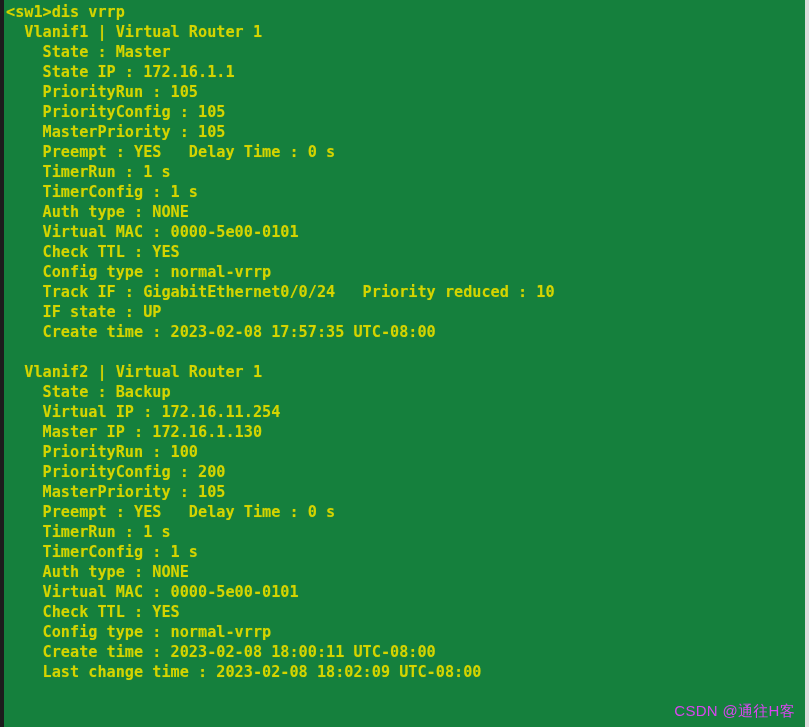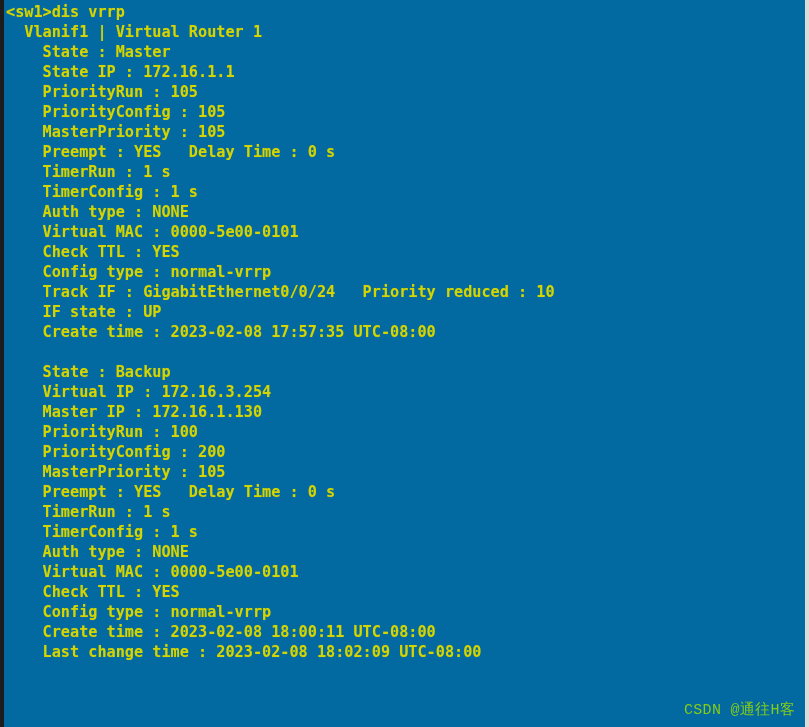--- a/index.html
+++ b/index.html
@@ -26,21 +26,21 @@
     border-right: 4px solid #dcdcdc;
     overflow: hidden;
   }
 
   #terminal-screen {
     position: absolute;
     left: 0;
     top: 0;
     right: 0;
     bottom: 0;
-    background: #0369a1;
+    background: #15803d;
     padding: 2px 0 10px 2px;
     box-sizing: border-box;
     overflow: hidden;
   }
 
   .term-line {
     display: block;
     height: 20px;
     line-height: 20px;
     font-family: "DejaVu Sans Mono", "Liberation Mono", monospace;
@@ -54,24 +54,24 @@
 
   .term-line.blank {
     color: transparent;
   }
 
   
   #watermark {
     position: absolute;
     right: 10px;
     bottom: 6px;
-    font-family: Liberation Mono, monospace;
+    font-family: Liberation Sans, sans-serif;
     font-size: 15px;
     line-height: 20px;
-    color: #84cc16;
+    color: #d946ef;
     white-space: pre;
     letter-spacing: 0.3px;
     pointer-events: none;
   }
 </style>
 </head>
 <body>
 
 <div id="terminal-window">
   <div id="terminal-screen">
@@ -87,22 +87,23 @@
     <span class="term-line">    TimerRun : 1 s</span>
     <span class="term-line">    TimerConfig : 1 s</span>
     <span class="term-line">    Auth type : NONE</span>
     <span class="term-line">    Virtual MAC : 0000-5e00-0101</span>
     <span class="term-line">    Check TTL : YES</span>
     <span class="term-line">    Config type : normal-vrrp</span>
     <span class="term-line">    Track IF : GigabitEthernet0/0/24   Priority reduced : 10</span>
     <span class="term-line">    IF state : UP</span>
     <span class="term-line">    Create time : 2023-02-08 17:57:35 UTC-08:00</span>
     <span class="term-line blank"></span>
+    <span class="term-line">  Vlanif2 | Virtual Router 1</span>
     <span class="term-line">    State : Backup</span>
-    <span class="term-line">    Virtual IP : 172.16.3.254</span>
+    <span class="term-line">    Virtual IP : 172.16.11.254</span>
     <span class="term-line">    Master IP : 172.16.1.130</span>
     <span class="term-line">    PriorityRun : 100</span>
     <span class="term-line">    PriorityConfig : 200</span>
     <span class="term-line">    MasterPriority : 105</span>
     <span class="term-line">    Preempt : YES   Delay Time : 0 s</span>
     <span class="term-line">    TimerRun : 1 s</span>
     <span class="term-line">    TimerConfig : 1 s</span>
     <span class="term-line">    Auth type : NONE</span>
     <span class="term-line">    Virtual MAC : 0000-5e00-0101</span>
     <span class="term-line">    Check TTL : YES</span>

